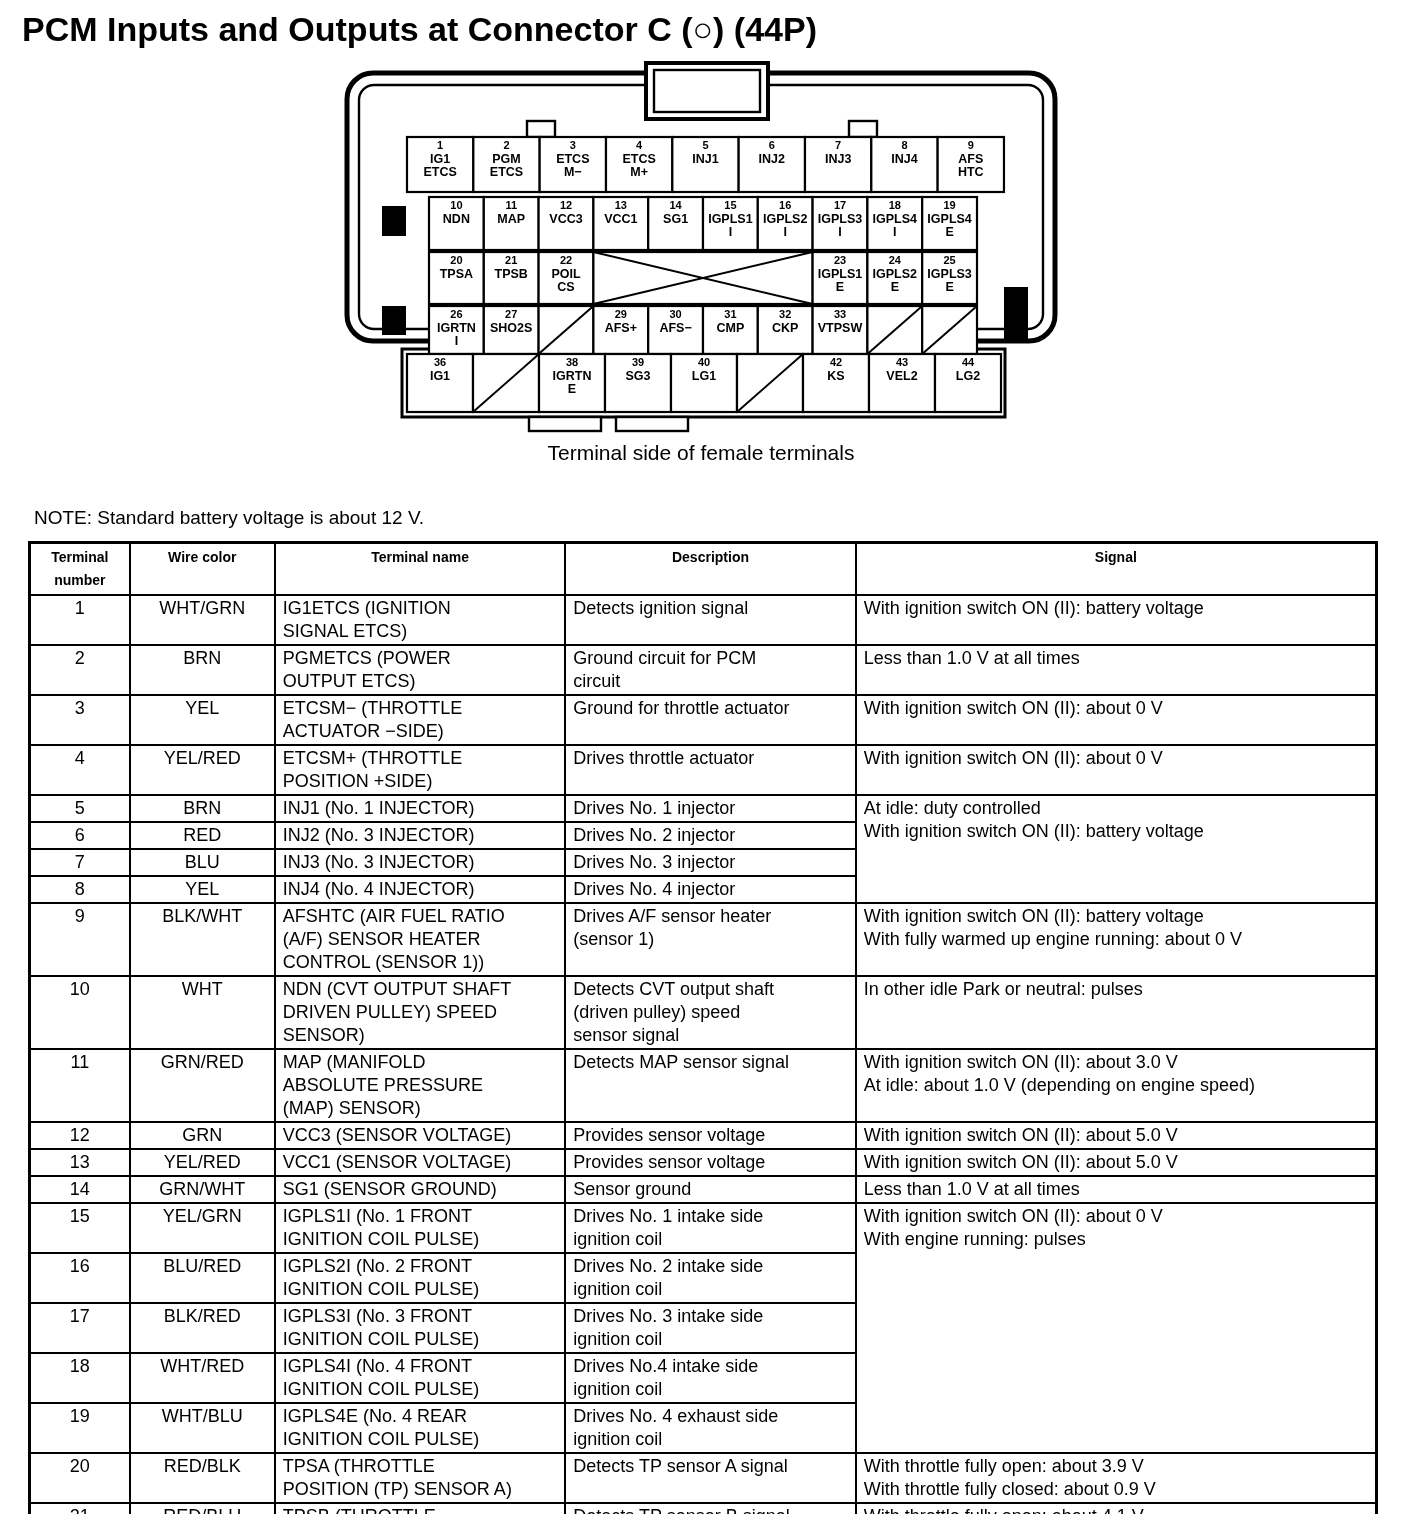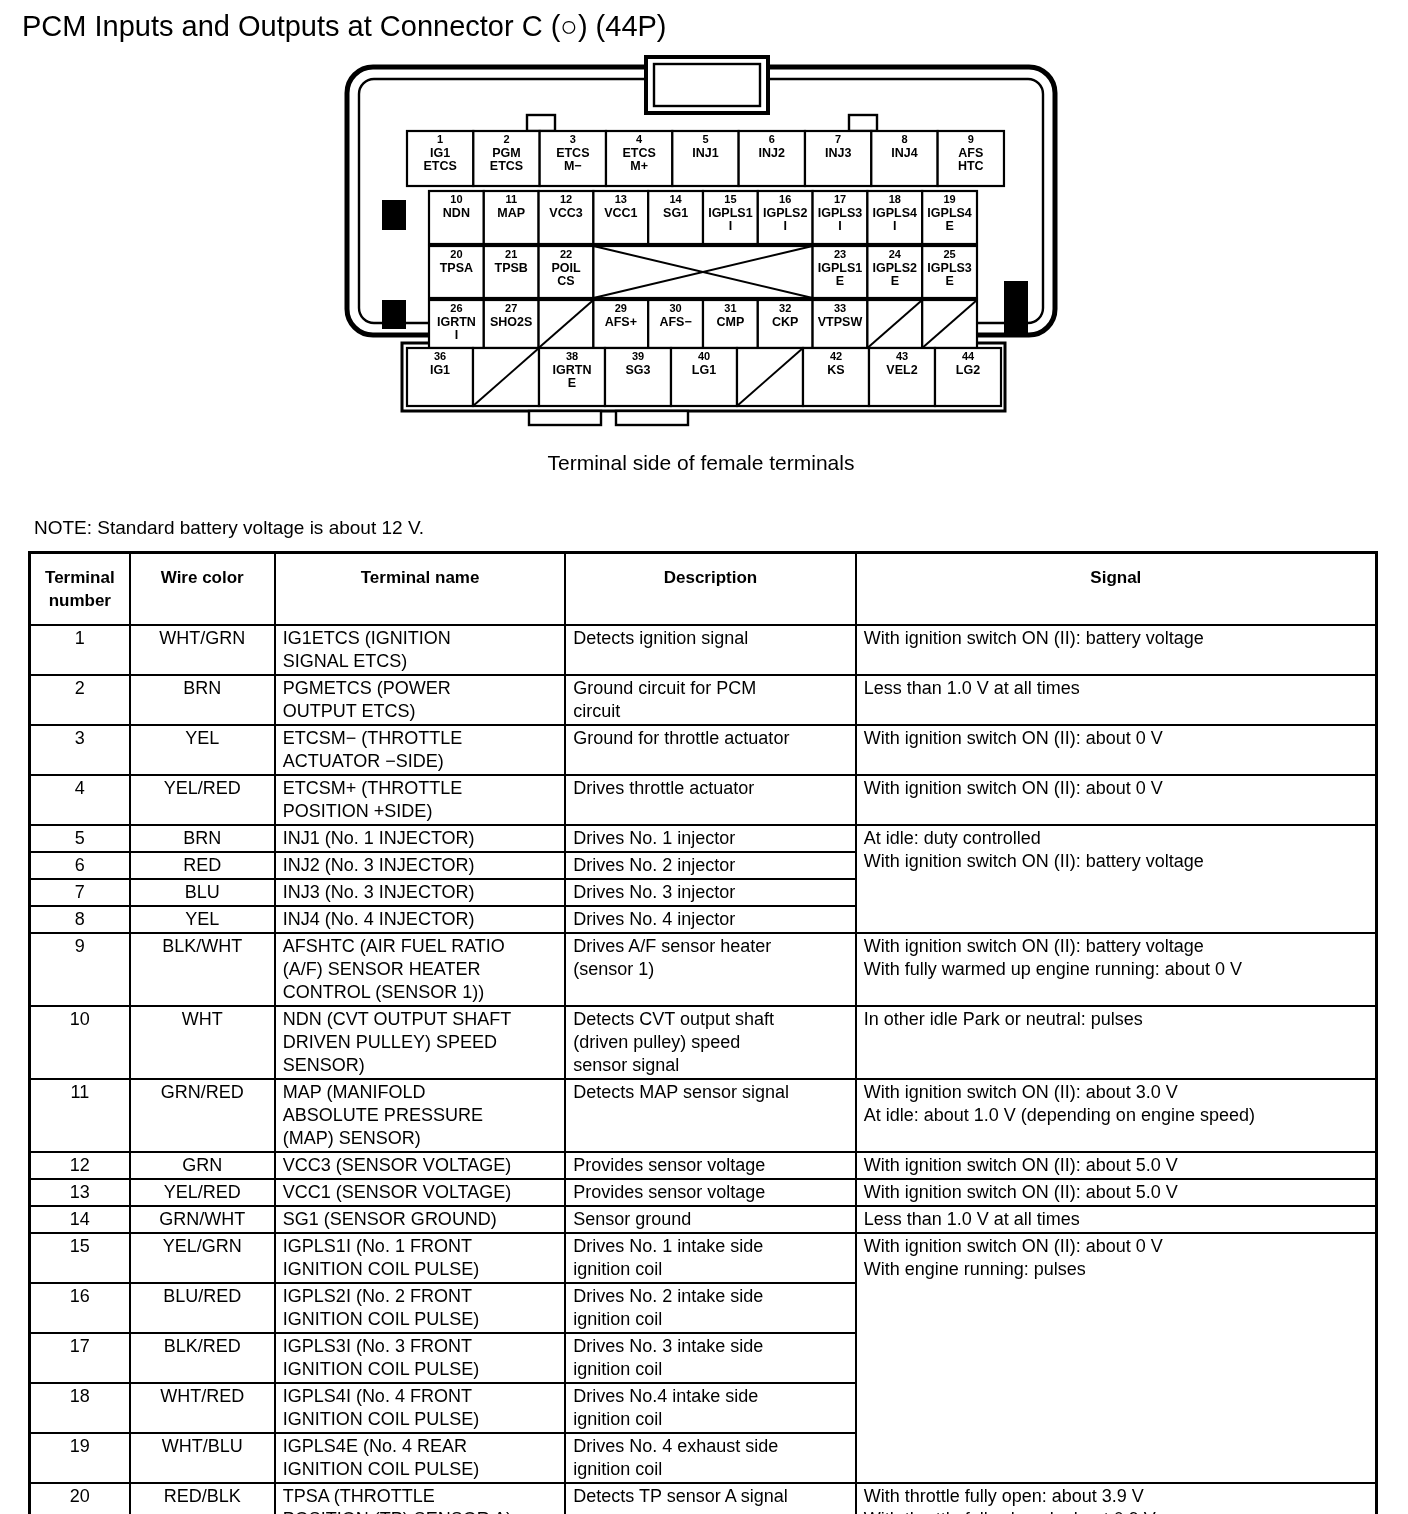--- a/index.html
+++ b/index.html
@@ -1,24 +1,24 @@
 <!DOCTYPE html>
 <html><head>
 <meta charset="utf-8">
 <style>
   html,body{margin:0;padding:0;background:#fff;}
   body{width:1408px;font-family:"Liberation Sans",sans-serif;color:#000;}
   .page{padding:6px 28px 18px 22px;}
-  .title{font-size:29px;font-weight:normal;margin:4px 0 10px 0;}
+  .title{font-size:34px;font-weight:bold;margin:4px 0 10px 0;}
   .connector-area{width:100%;text-align:center;}
-  .caption{font-size:21px;margin-top:16px;}
+  .caption{font-size:21px;margin-top:0;}
   .note{font-size:19px;margin:42px 0 12px 12px;}
   table.pin{border-collapse:collapse;table-layout:fixed;width:1350px;margin-left:6px;border:3px solid #000;}
   table.pin th,table.pin td{border:2px solid #000;vertical-align:top;white-space:pre-line;font-size:18px;line-height:23px;padding:1px 7px;}
-  table.pin th{font-weight:bold;text-align:center;font-size:17px;padding:12px 4px;}
+  table.pin th{font-weight:bold;text-align:center;font-size:14px;padding:2px 4px;}
   td.center{text-align:center;}
   .tcell{fill:#fff;stroke:#000;stroke-width:2.2;}
   .tline{stroke:#000;stroke-width:2;}
   .shell-thick{fill:#fff;stroke:#000;stroke-width:5;}
   .shell-thin{fill:none;stroke:#000;stroke-width:2.4;}
   .shell-white{fill:#fff;stroke:#000;stroke-width:4;}
   .tnum,.tlabel{fill:#000;font-family:"Liberation Sans",sans-serif;font-weight:bold;}
   .tnum{font-size:11px;}
   .tlabel{font-size:12.5px;}
 </style>

